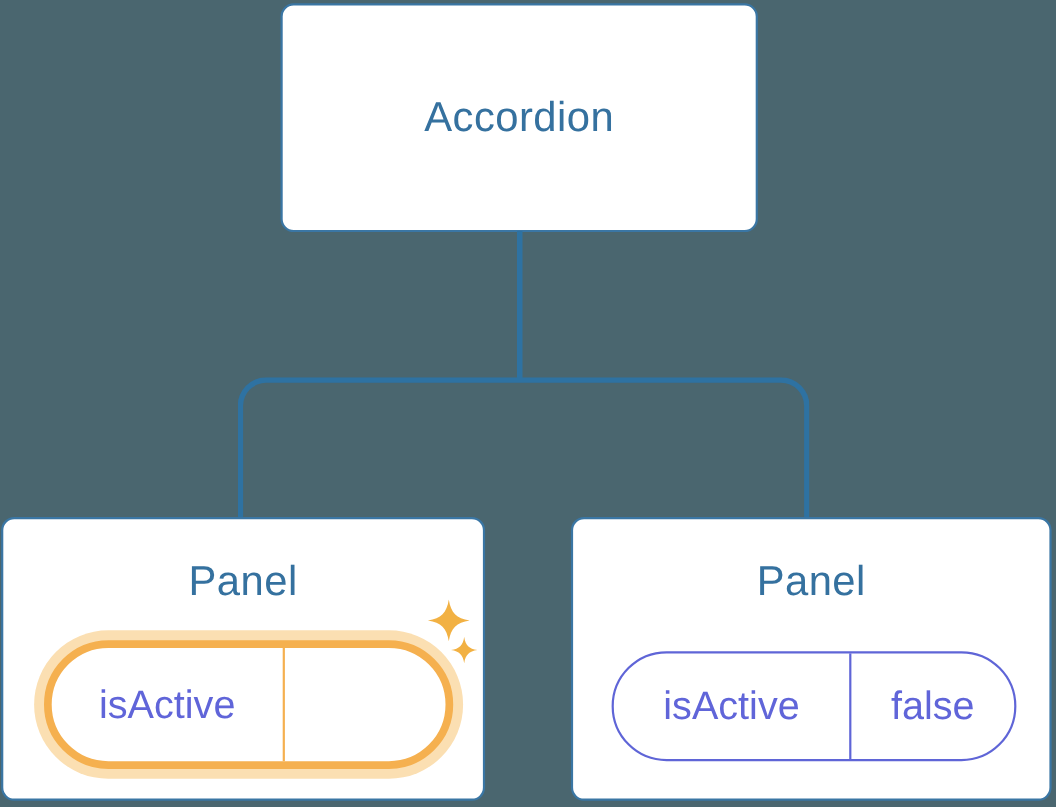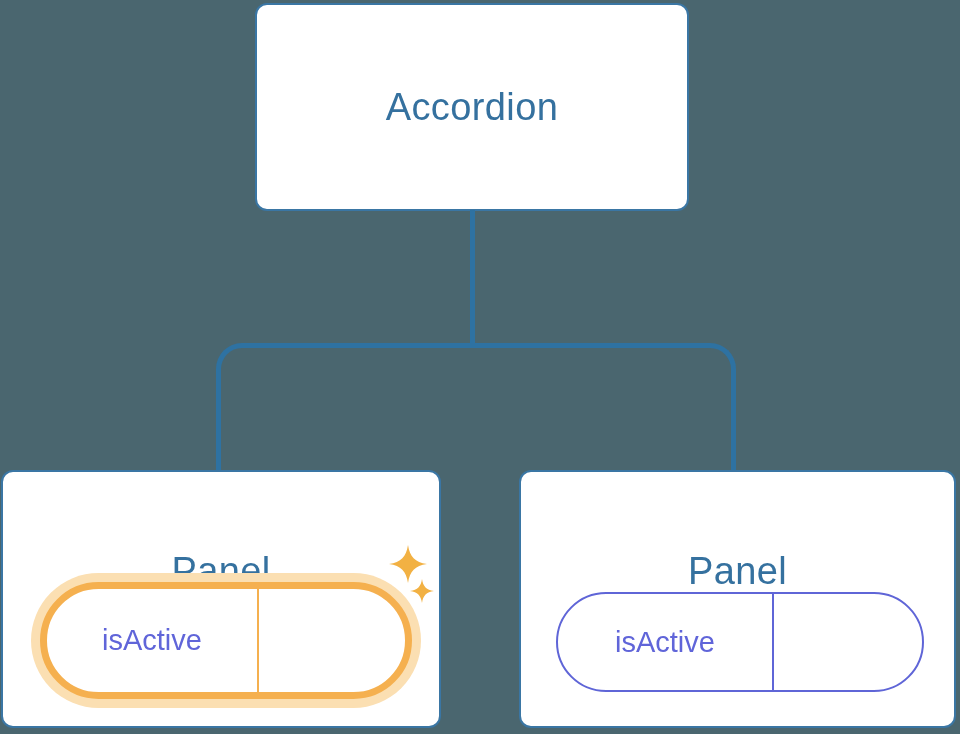--- a/index.html
+++ b/index.html
@@ -26,39 +26,39 @@
     background:var(--connector,#2e72a2);
   }
   .branch{
     position:absolute;left:216px;top:343px;width:520px;height:128px;
     border:5px solid var(--connector,#2e72a2);border-bottom:none;
     border-radius:26px 26px 0 0;box-sizing:border-box;
   }
   .panel{top:470px;height:258px;}
   .panel-left{left:1px;width:440px;}
   .panel-right{left:519px;width:437px;}
-  .panel-title{position:absolute;top:36px;left:0;right:0;text-align:center;margin-top:42px;}
+  .panel-title{position:absolute;top:36px;left:0;right:0;text-align:center;}
   .pill{
     position:absolute;display:flex;border-radius:999px;box-sizing:border-box;
     background:#ffffff;
   }
   .pill-active{
     left:37px;top:110px;width:372px;height:117px;
     border:7px solid var(--highlight-border,#f5b04f);
     box-shadow:0 0 0 9px var(--highlight-glow,#fbdfb2);
   }
   .pill-active .pill-name{border-right:2px solid var(--highlight-border,#f5b04f);width:210px;}
   .pill-inactive{
     left:35px;top:120px;width:368px;height:100px;
     border:2px solid var(--prop-border,#5f65d7);
   }
   .pill-inactive .pill-name{border-right:2px solid var(--prop-border,#5f65d7);width:214px;}
   .pill-cell{
     display:flex;align-items:center;justify-content:center;
-    color:var(--prop-text,#6065d9);font-size:29px;
+    color:var(--prop-text,#6065d9);font-size:36px;
   }
   .pill-value{flex:1;}
   .pill-active .pill-value{font-weight:bold;color:var(--prop-text-bold,#5a5fd8);}
   .sparkle{position:absolute;fill:var(--sparkle,#f2b143);}
   .sparkle-large{left:386px;top:73px;width:38px;height:38px;}
   .sparkle-small{left:407px;top:107px;width:24px;height:24px;}
 </style>
 </head>
 <body>
 
@@ -81,16 +81,17 @@
     </svg>
     <svg class="sparkle sparkle-small" viewBox="0 0 100 100" aria-hidden="true">
       <path d="M50 0 C55 32 68 45 100 50 C68 55 55 68 50 100 C45 68 32 55 0 50 C32 45 45 32 50 0 Z"></path>
     </svg>
   </div>
 
   <div class="node panel panel-right">
     <div class="panel-title">Panel</div>
     <div class="pill pill-inactive">
       <div class="pill-cell pill-name">isActive</div>
+      <div class="pill-cell pill-value">false</div>
     </div>
   </div>
 
 </div>
 
 </body></html>

